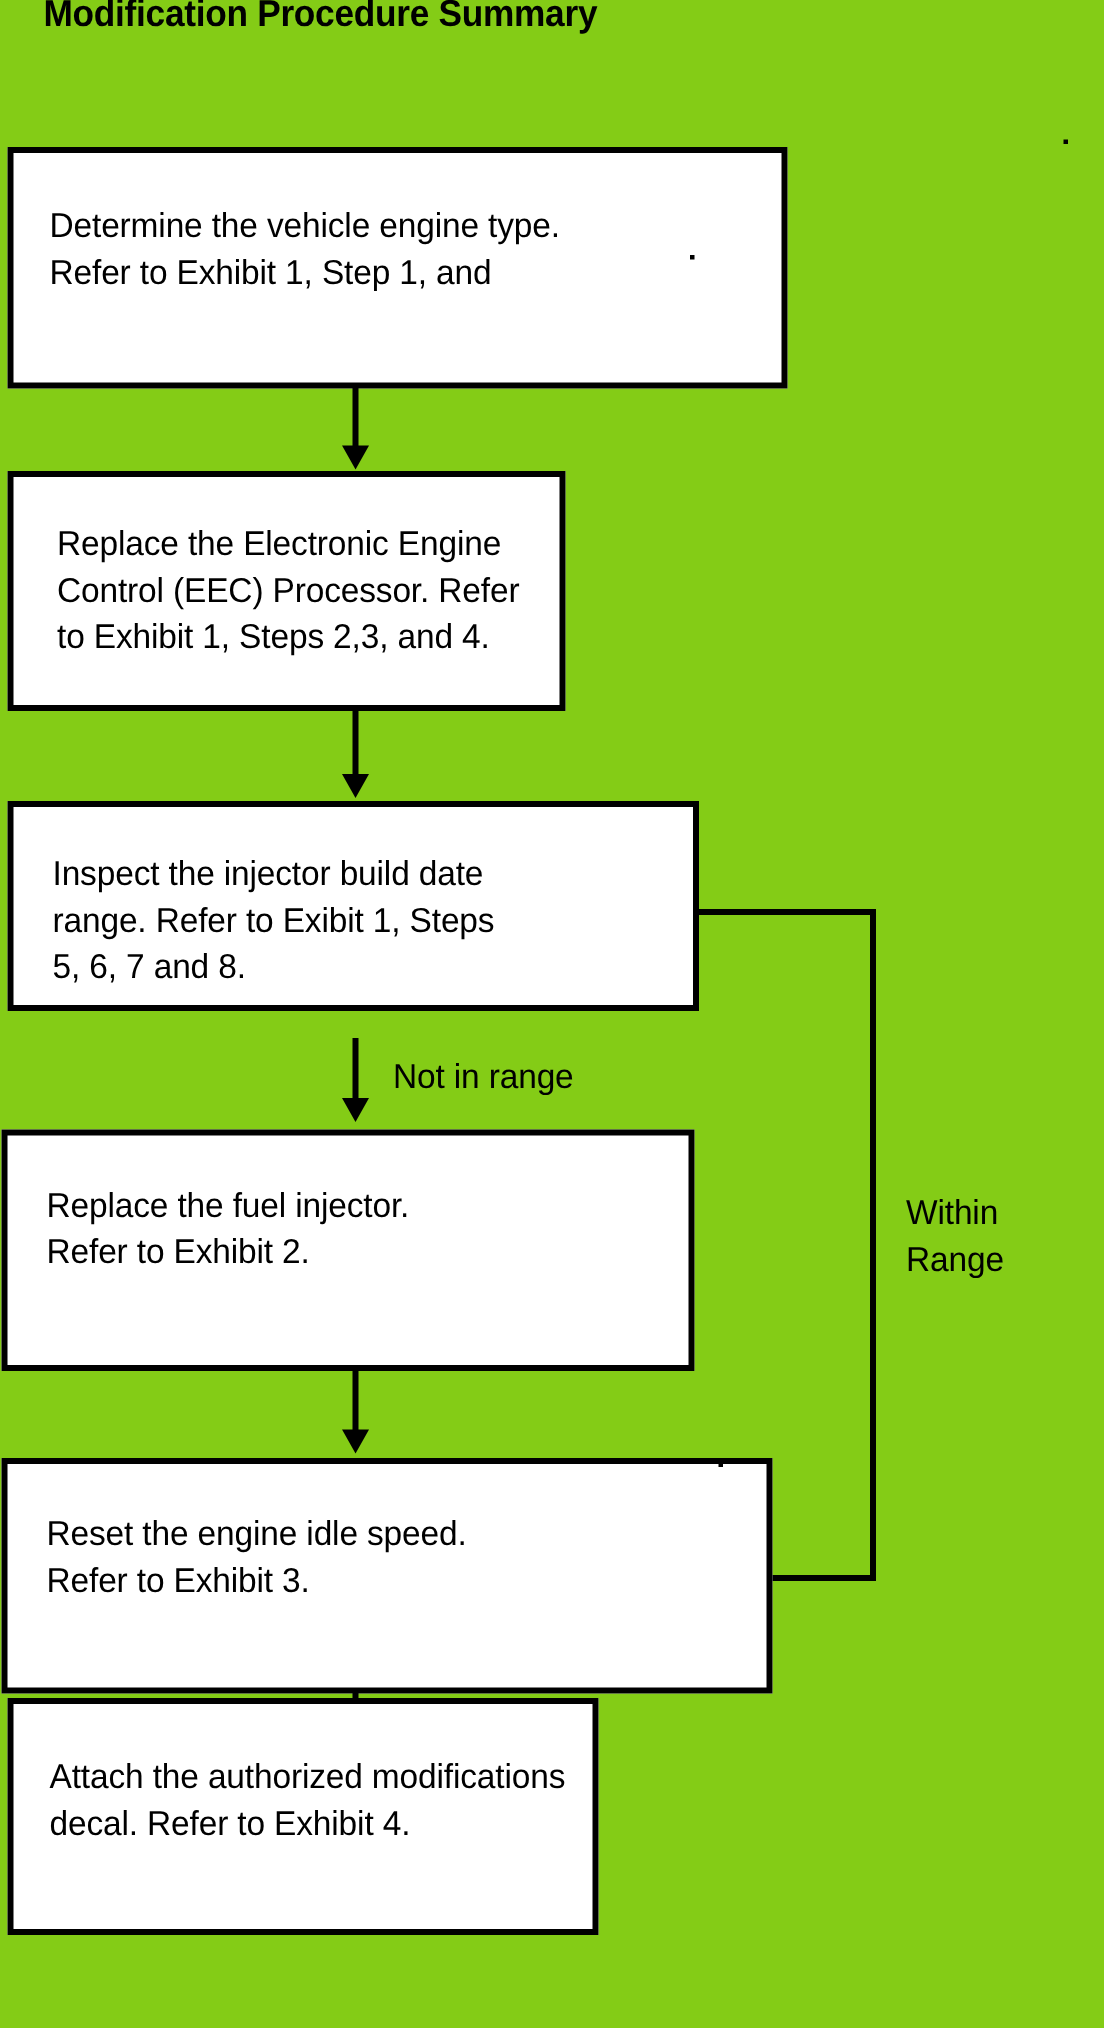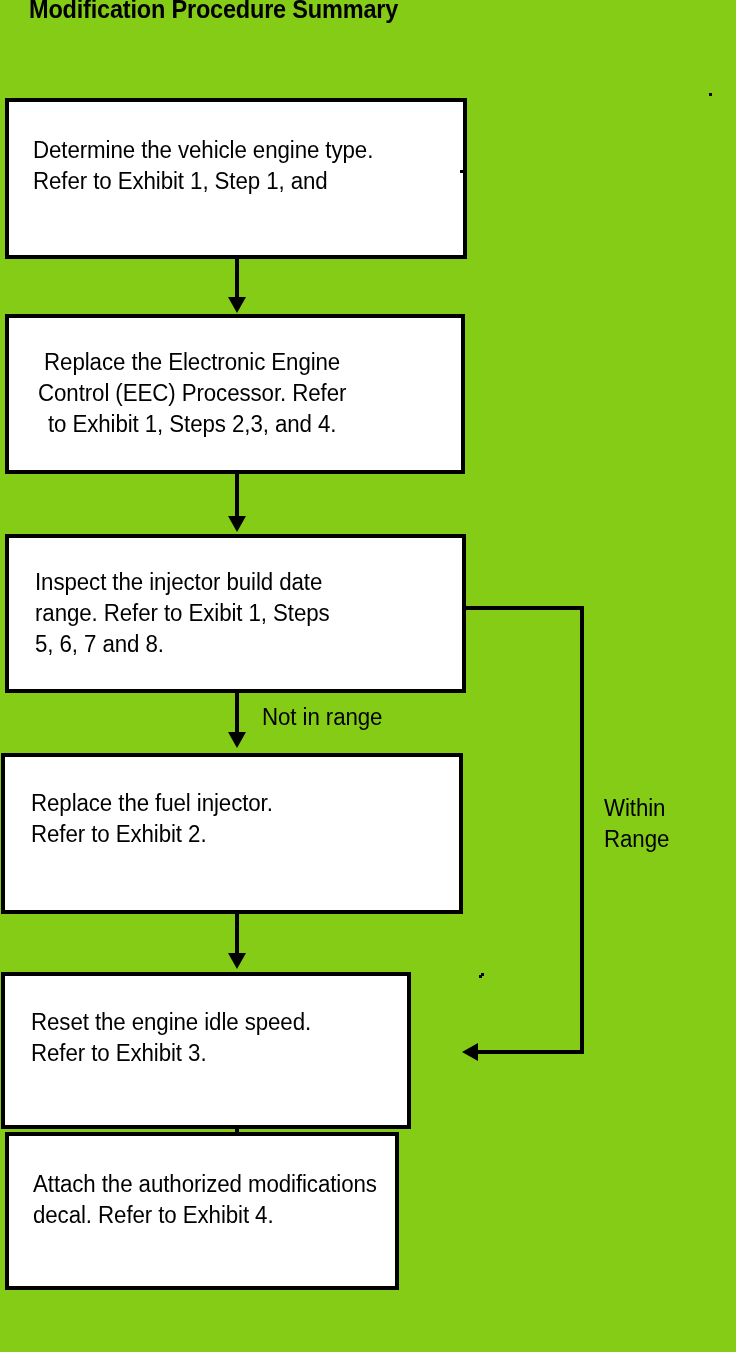--- a/index.html
+++ b/index.html
@@ -40,29 +40,29 @@
     position: absolute;
     left: 24px;
     font-size: 23px;
     line-height: 31px;
     letter-spacing: -0.1px;
     white-space: pre-line;
     transform: scaleX(0.97);
     transform-origin: left top;
   }
   
-  #box-1 { left: 5px;  top: 98px;   width: 462px; height: 161px; }
+  #box-1 { left: 5px;  top: 98px;   width: 520px; height: 161px; }
   #box-1 .node-text { top: 33px; }
-  #box-2 { left: 5px;  top: 314px;  width: 460px; height: 160px; text-align: center; }
+  #box-2 { left: 5px;  top: 314px;  width: 372px; height: 160px; }
   #box-2 .node-text { top: 29px; left: 29px; }
-  #box-3 { left: 5px;  top: 534px;  width: 461px; height: 159px; }
+  #box-3 { left: 5px;  top: 534px;  width: 461px; height: 140px; }
   #box-3 .node-text { top: 29px; left: 26px; }
   #box-4 { left: 1px;  top: 753px;  width: 462px; height: 161px; text-decoration: underline; }
   #box-4 .node-text { top: 31px; left: 26px; }
-  #box-5 { left: 1px;  top: 972px;  width: 410px; height: 157px; }
+  #box-5 { left: 1px;  top: 972px;  width: 514px; height: 157px; }
   #box-5 .node-text { top: 31px; left: 26px; }
   #box-6 { left: 5px;  top: 1132px; width: 394px; height: 158px; }
   #box-6 .node-text { top: 33px; left: 24px; }
 
   
   .conn-v {
     position: absolute;
     width: 4px;
     background: #000000;
   }

